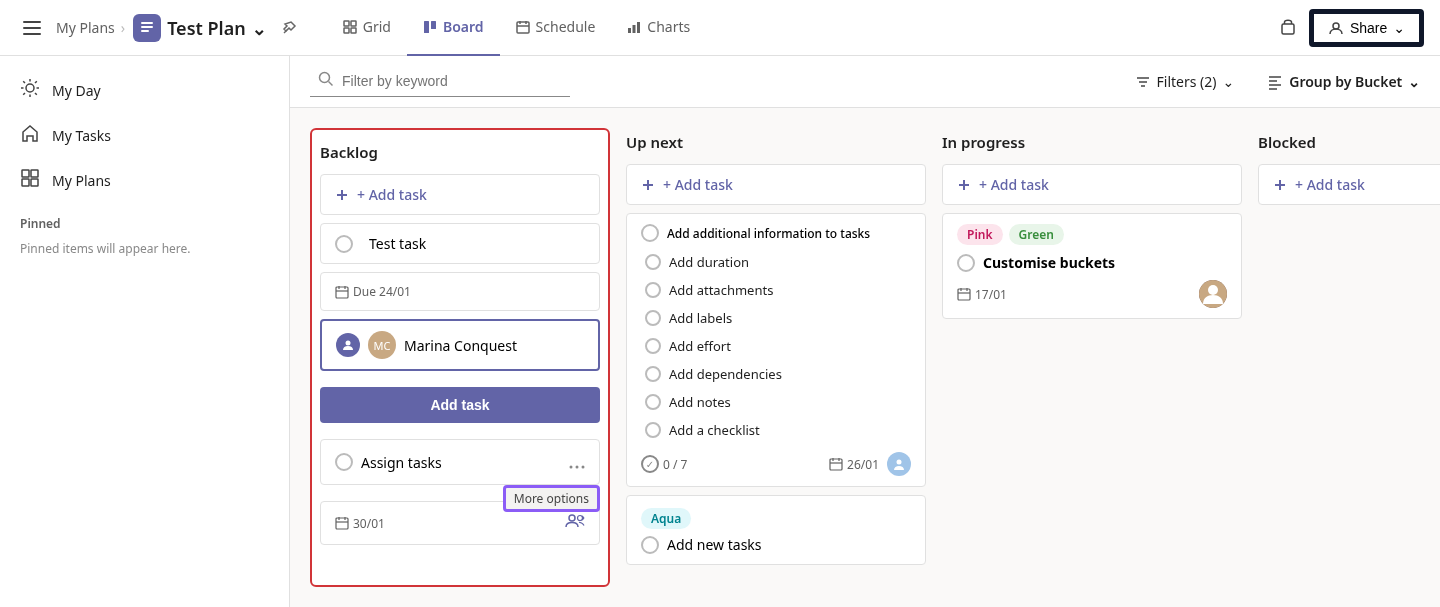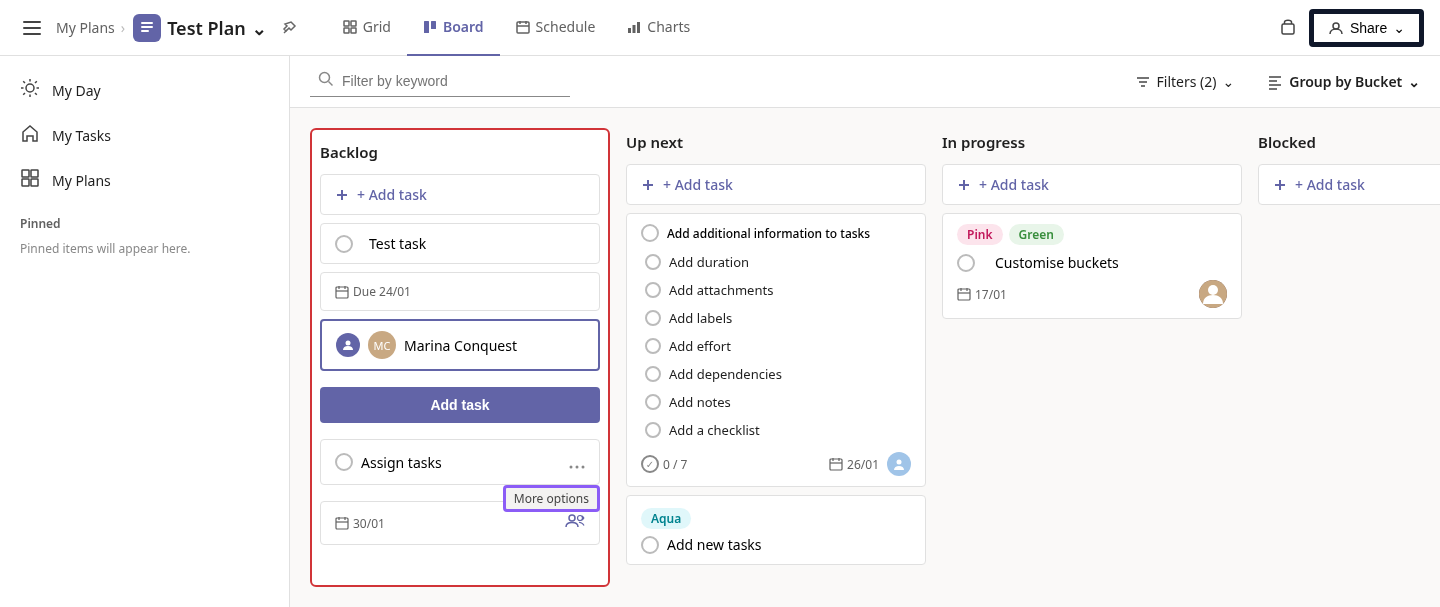--- a/index.html
+++ b/index.html
@@ -653,21 +653,21 @@
             <line x1="2" y1="7" x2="12" y2="7" stroke="#6264a7" stroke-width="2"></line>
           </svg>
           <span>+ Add task</span>
         </div>
 
         <div class="task-card">
           <div style="display:flex;gap:6px;margin-bottom:8px;">
             <span class="label-tag label-pink">Pink</span>
             <span class="label-tag label-green">Green</span>
           </div>
-          <div style="display:flex;align-items:center;gap:20px;margin-bottom:8px;">
+          <div style="display:flex;align-items:center;gap:8px;margin-bottom:8px;font-weight:bold;">
             <div class="task-row-circle"></div>
             <span style="font-size:14px;">Customise buckets</span>
           </div>
           <div style="display:flex;align-items:center;justify-content:space-between;">
             <div class="date-badge">
               <svg width="14" height="14" viewBox="0 0 14 14" fill="none">
                 <rect x="1" y="2" width="12" height="11" rx="1" stroke="#616161" stroke-width="1.2"></rect>
                 <line x1="4" y1="1" x2="4" y2="4" stroke="#616161" stroke-width="1.2"></line>
                 <line x1="10" y1="1" x2="10" y2="4" stroke="#616161" stroke-width="1.2"></line>
                 <line x1="1" y1="6" x2="13" y2="6" stroke="#616161" stroke-width="1.2"></line>

